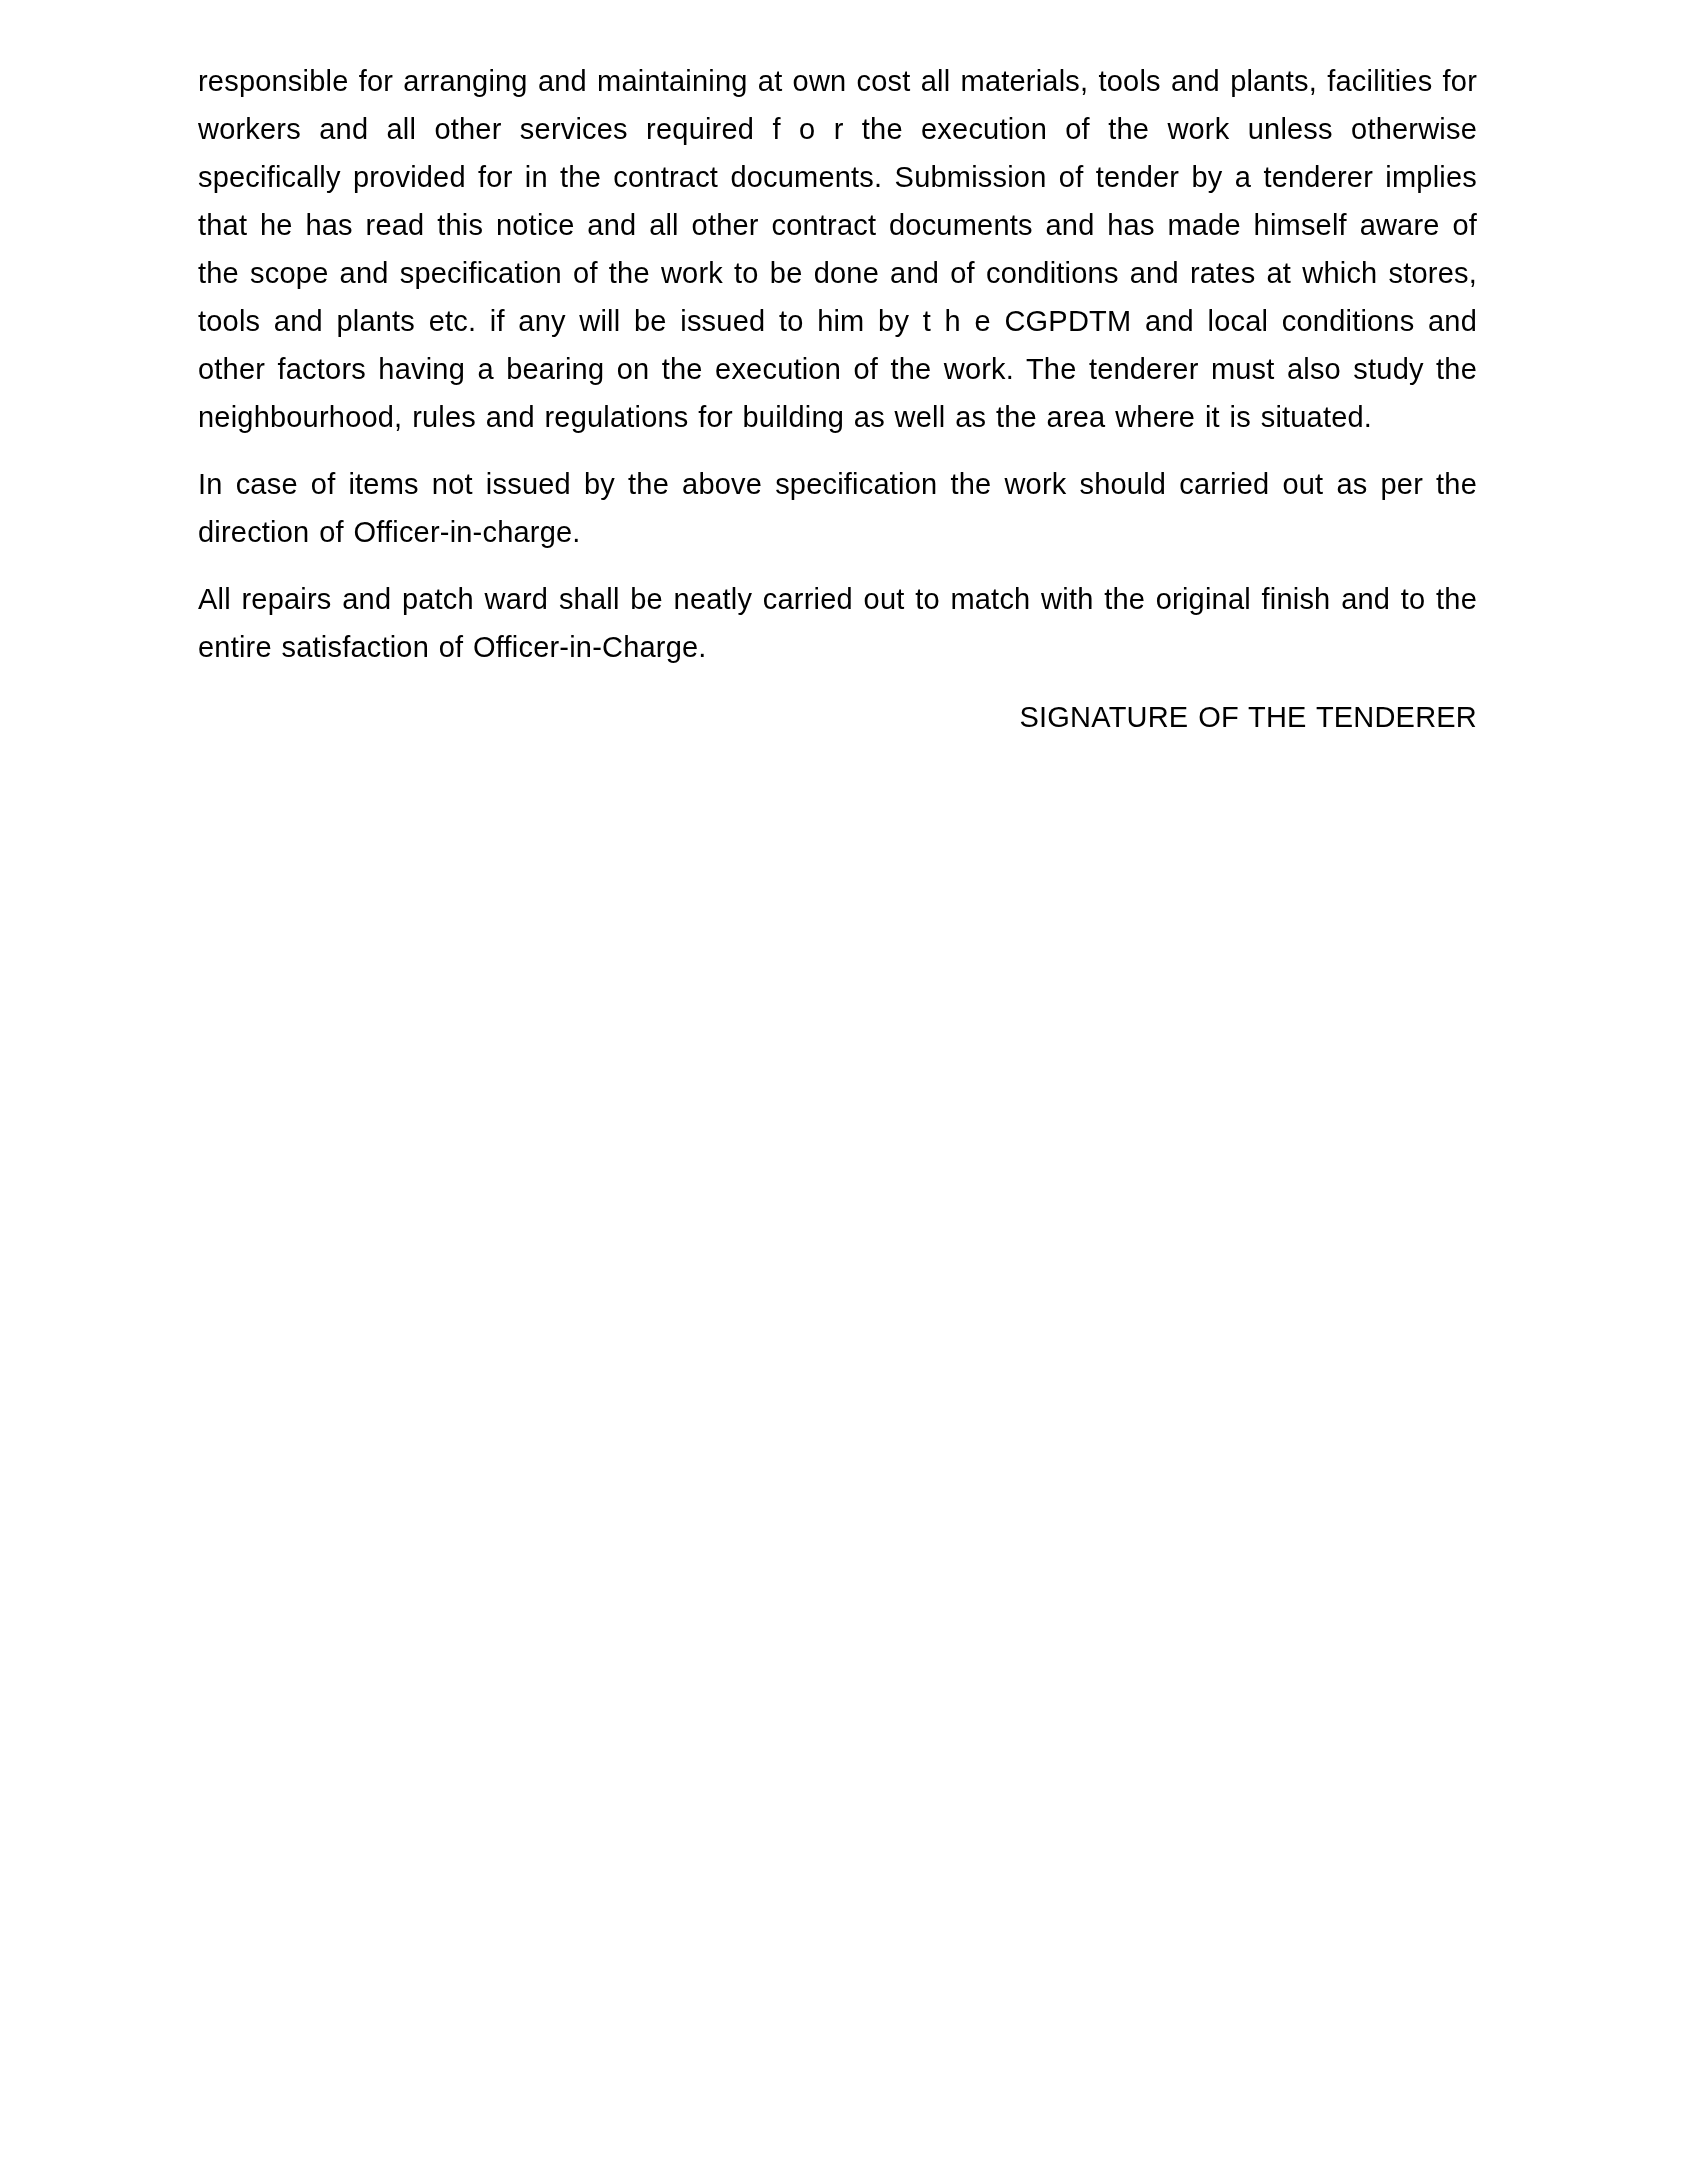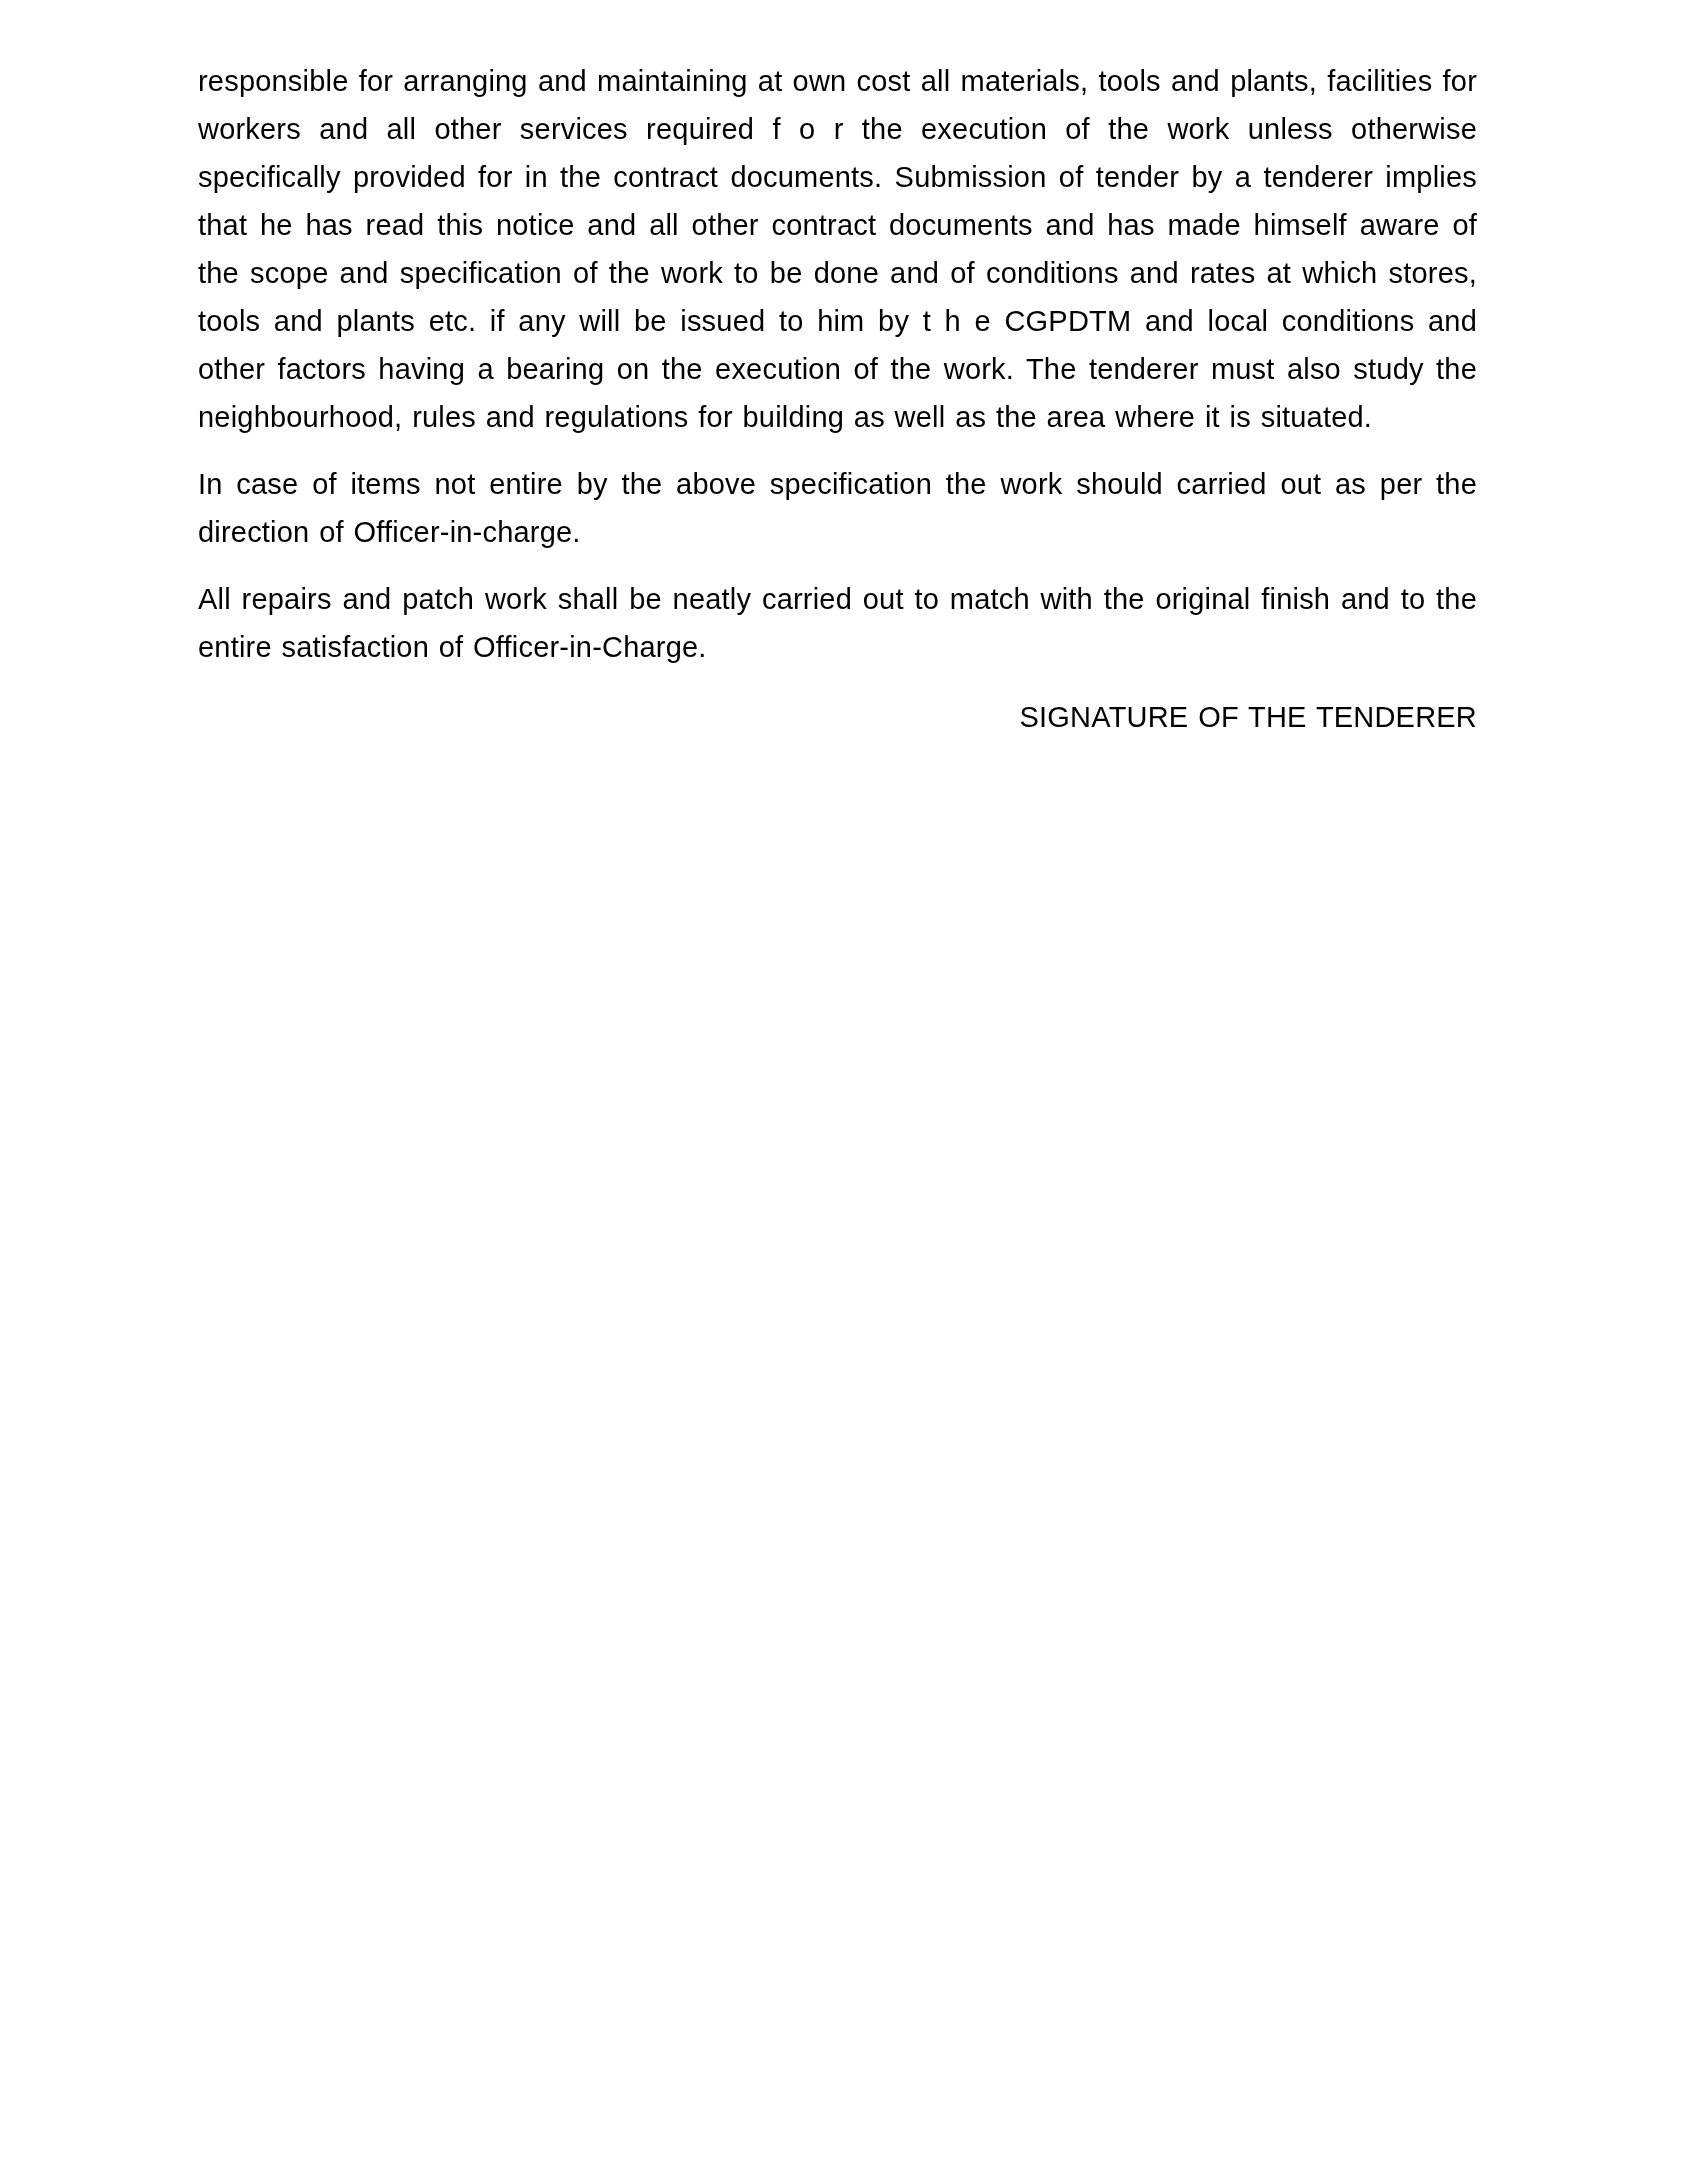--- a/index.html
+++ b/index.html
@@ -46,19 +46,19 @@
     font-size: 29px;
     line-height: 48px;
   }
 </style>
 </head>
 <body>
 
 <div class="page">
   <div class="content">
     <p class="para">responsible for arranging and maintaining at own cost all materials, tools and plants, facilities for workers and all other services required f o r the execution of the work unless otherwise specifically provided for in the contract documents. Submission of tender by a tenderer implies that he has read this notice and all other contract documents and has made himself aware of the scope and specification of the work to be done and of conditions and rates at which stores, tools and plants etc. if any will be issued to him by t h e CGPDTM and local conditions and other factors having a bearing on the execution of the work. The tenderer must also study the neighbourhood, rules and regulations for building as well as the area where it is situated.</p>
-    <p class="para">In case of items not entire by the above specification the work should carried out as per the direction of Officer-in-charge.</p>
-    <p class="para">All repairs and patch work shall be neatly carried out to match with the original finish and to the entire satisfaction of Officer-in-Charge.</p>
+    <p class="para">In case of items not issued by the above specification the work should carried out as per the direction of Officer-in-charge.</p>
+    <p class="para">All repairs and patch ward shall be neatly carried out to match with the original finish and to the entire satisfaction of Officer-in-Charge.</p>
     <p class="para signature">SIGNATURE OF THE TENDERER</p>
   </div>
   <div class="page-number">1</div>
 </div>
 
 
 </body></html>

